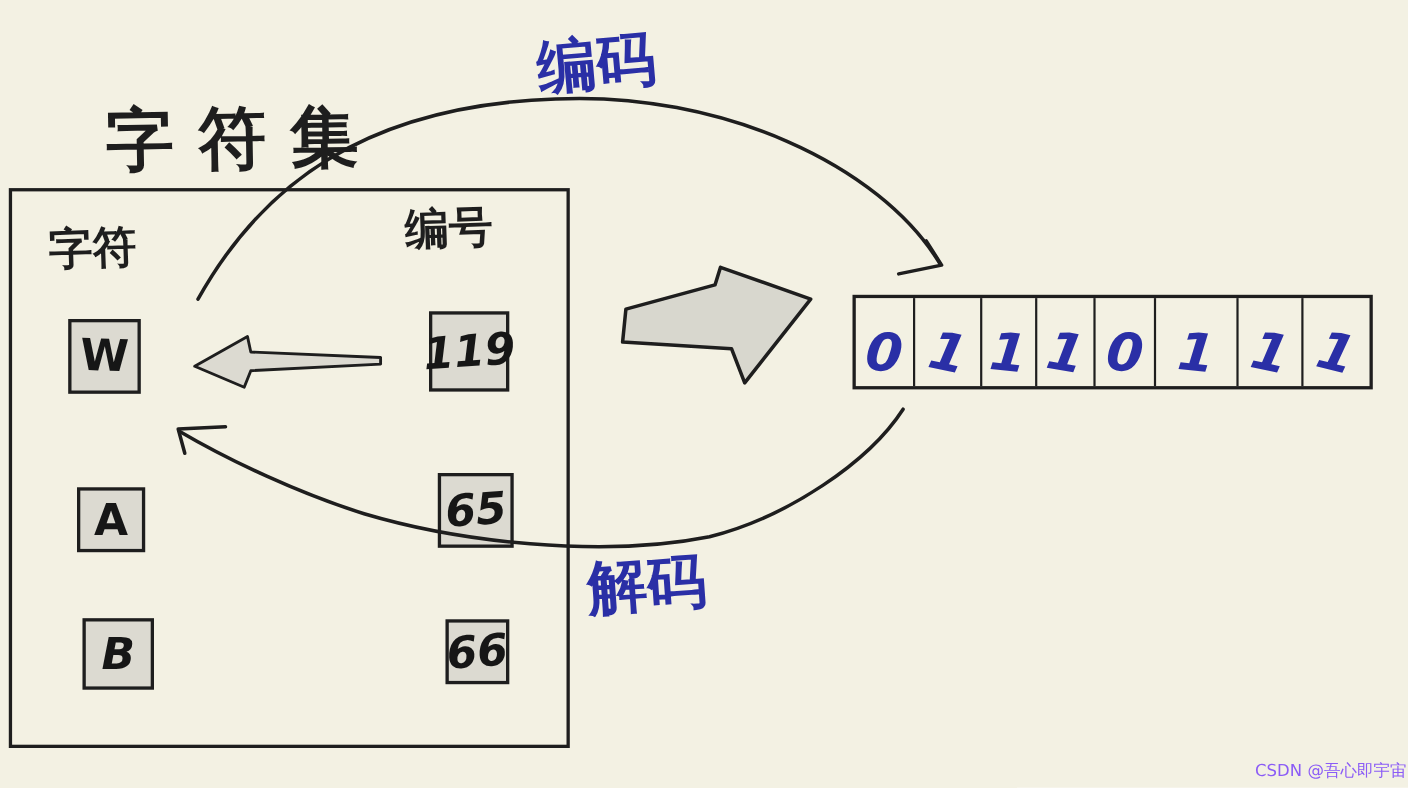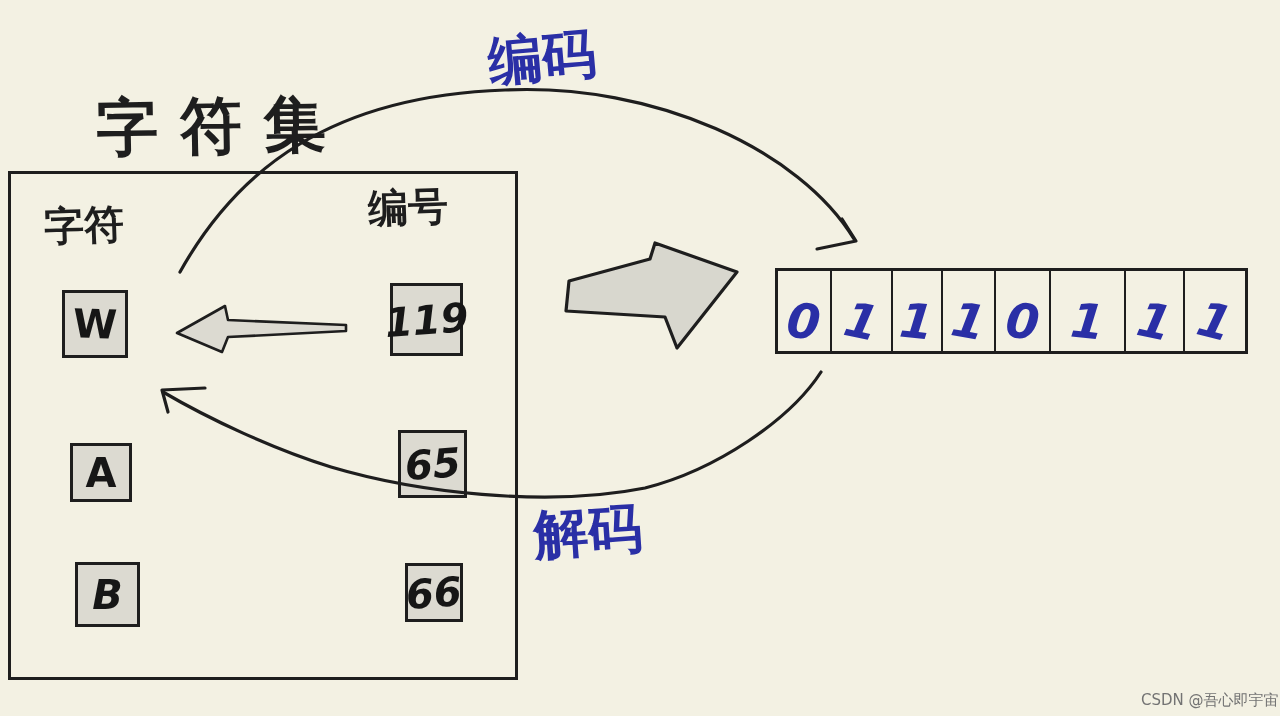--- a/index.html
+++ b/index.html
@@ -22,21 +22,21 @@
   .char-header{left:44px;top:198px;transform:rotate(-2deg);}
   .code-header{left:368px;top:180px;transform:rotate(-2deg);}
   .blue-label{
     position:absolute;color:#2a2fa6;font-size:54px;font-weight:bold;
     z-index:4;white-space:nowrap;
   }
   .encode-label{left:488px;top:22px;transform:rotate(-5deg);}
   .decode-label{left:534px;top:496px;transform:rotate(-4deg);}
   .watermark{
     position:absolute;left:1141px;top:691px;
-    font-size:15px;color:#737373;z-index:2;white-space:nowrap;
+    font-size:15px;color:#8b5cf6;z-index:2;white-space:nowrap;
   }
   
   .main-box{
     position:absolute;left:8px;top:171px;width:504px;height:503px;
     border:3px solid #1e1e1e;z-index:1;background:transparent;
   }
   
   .cell{
     position:absolute;
     background:#dcdad1;border:3px solid #1e1e1e;

